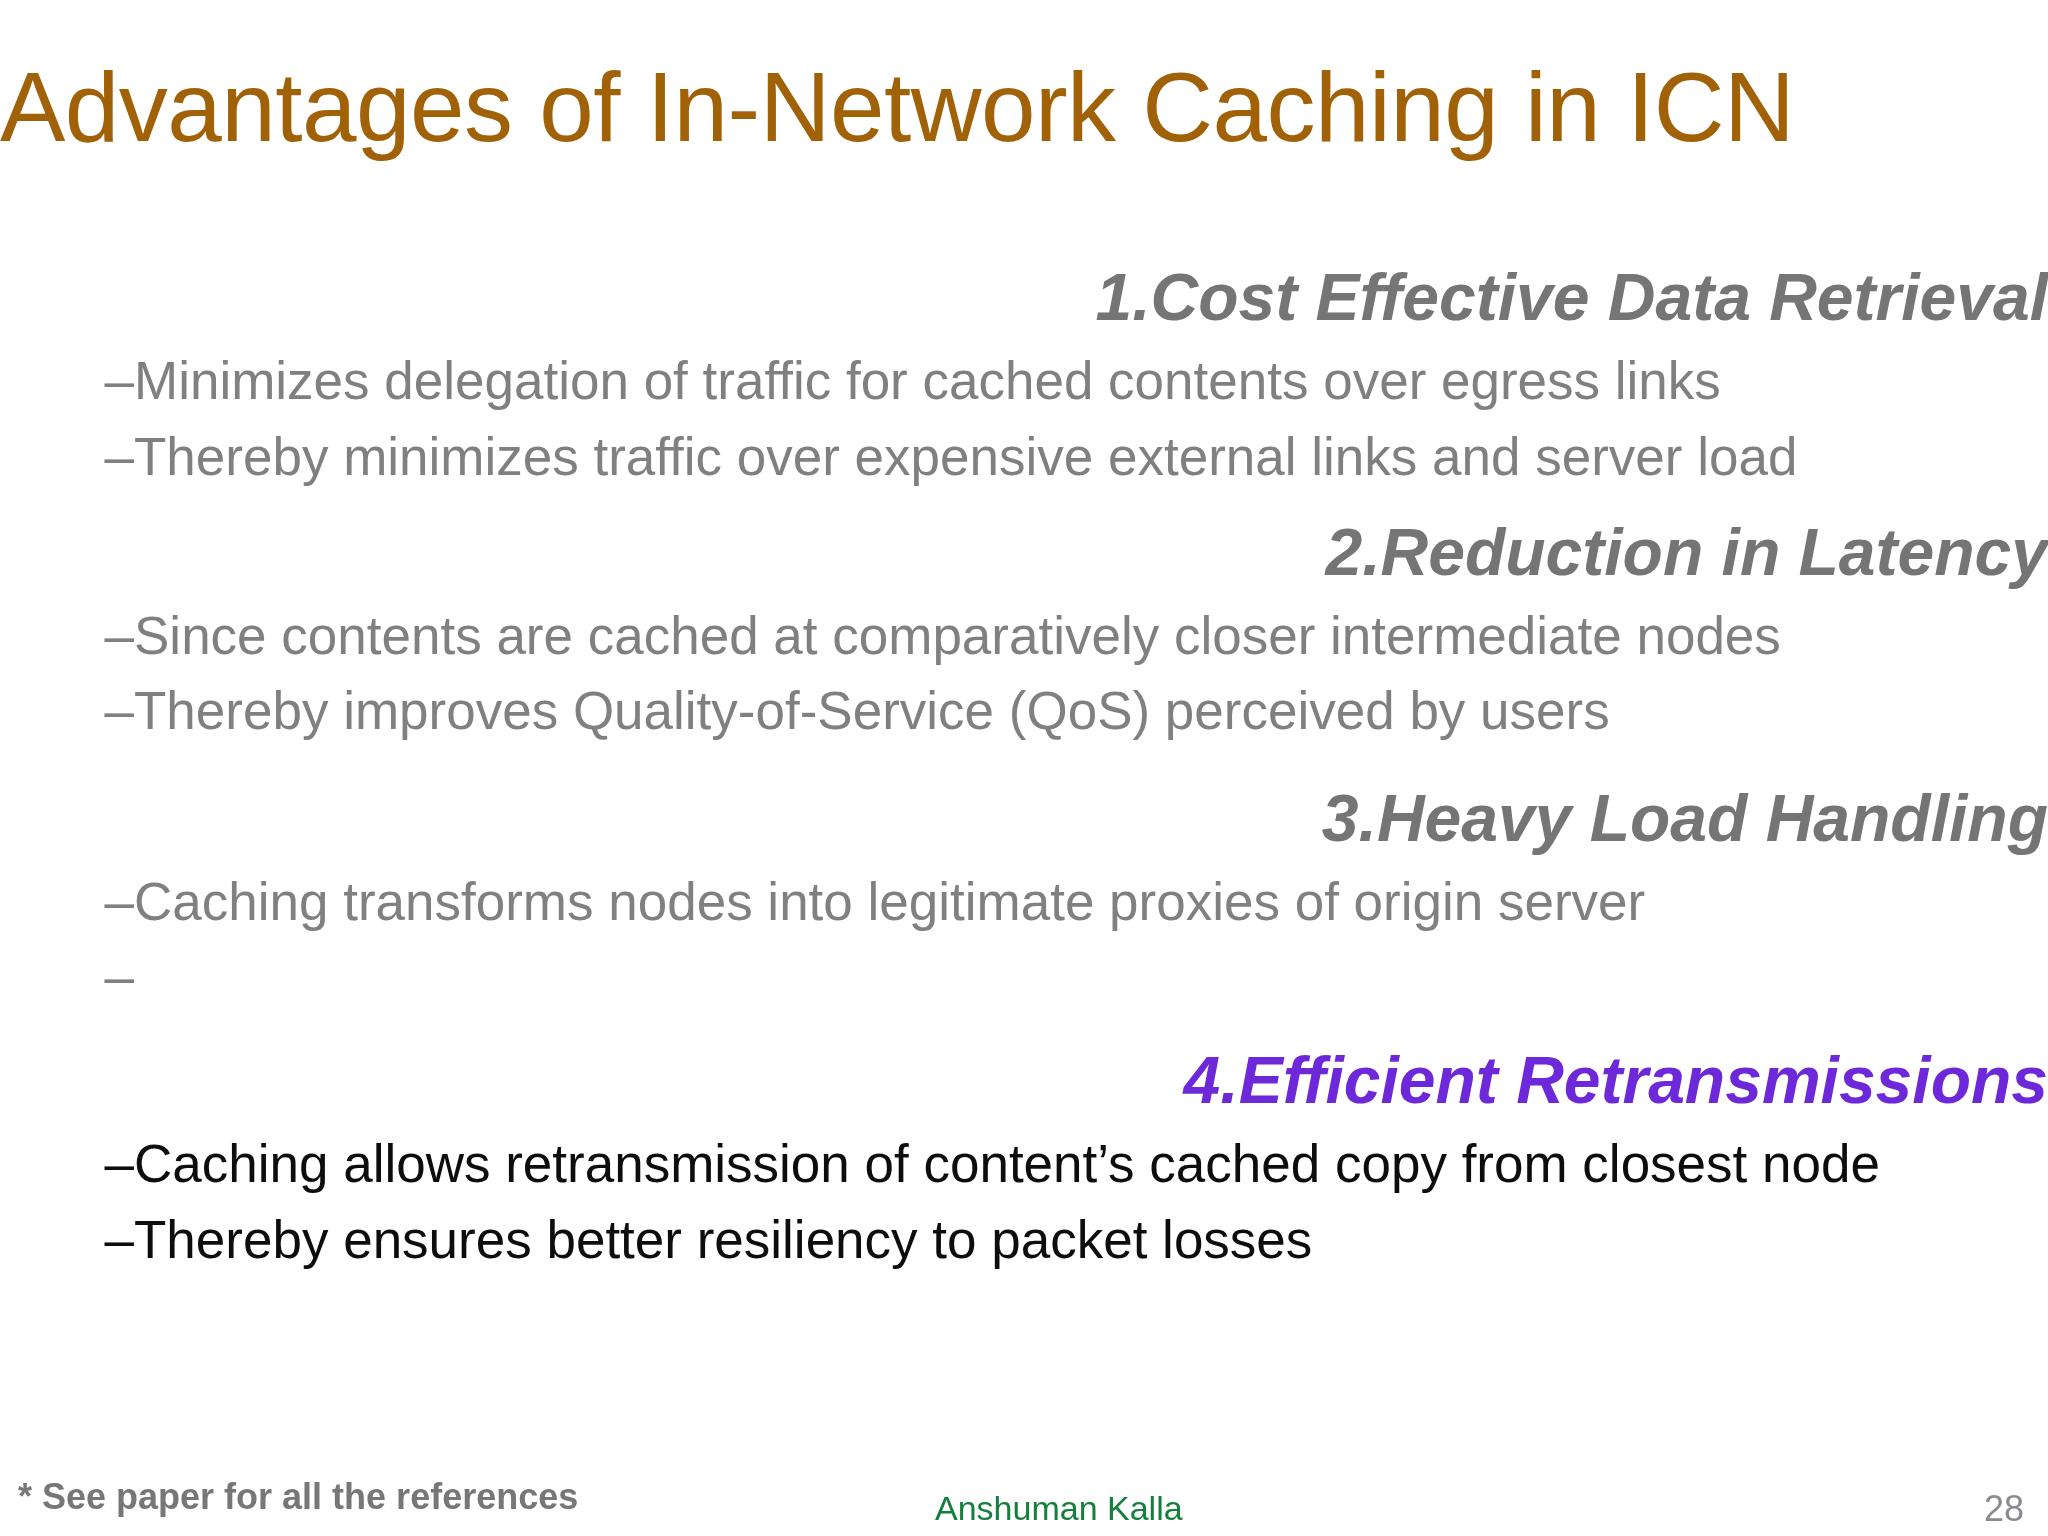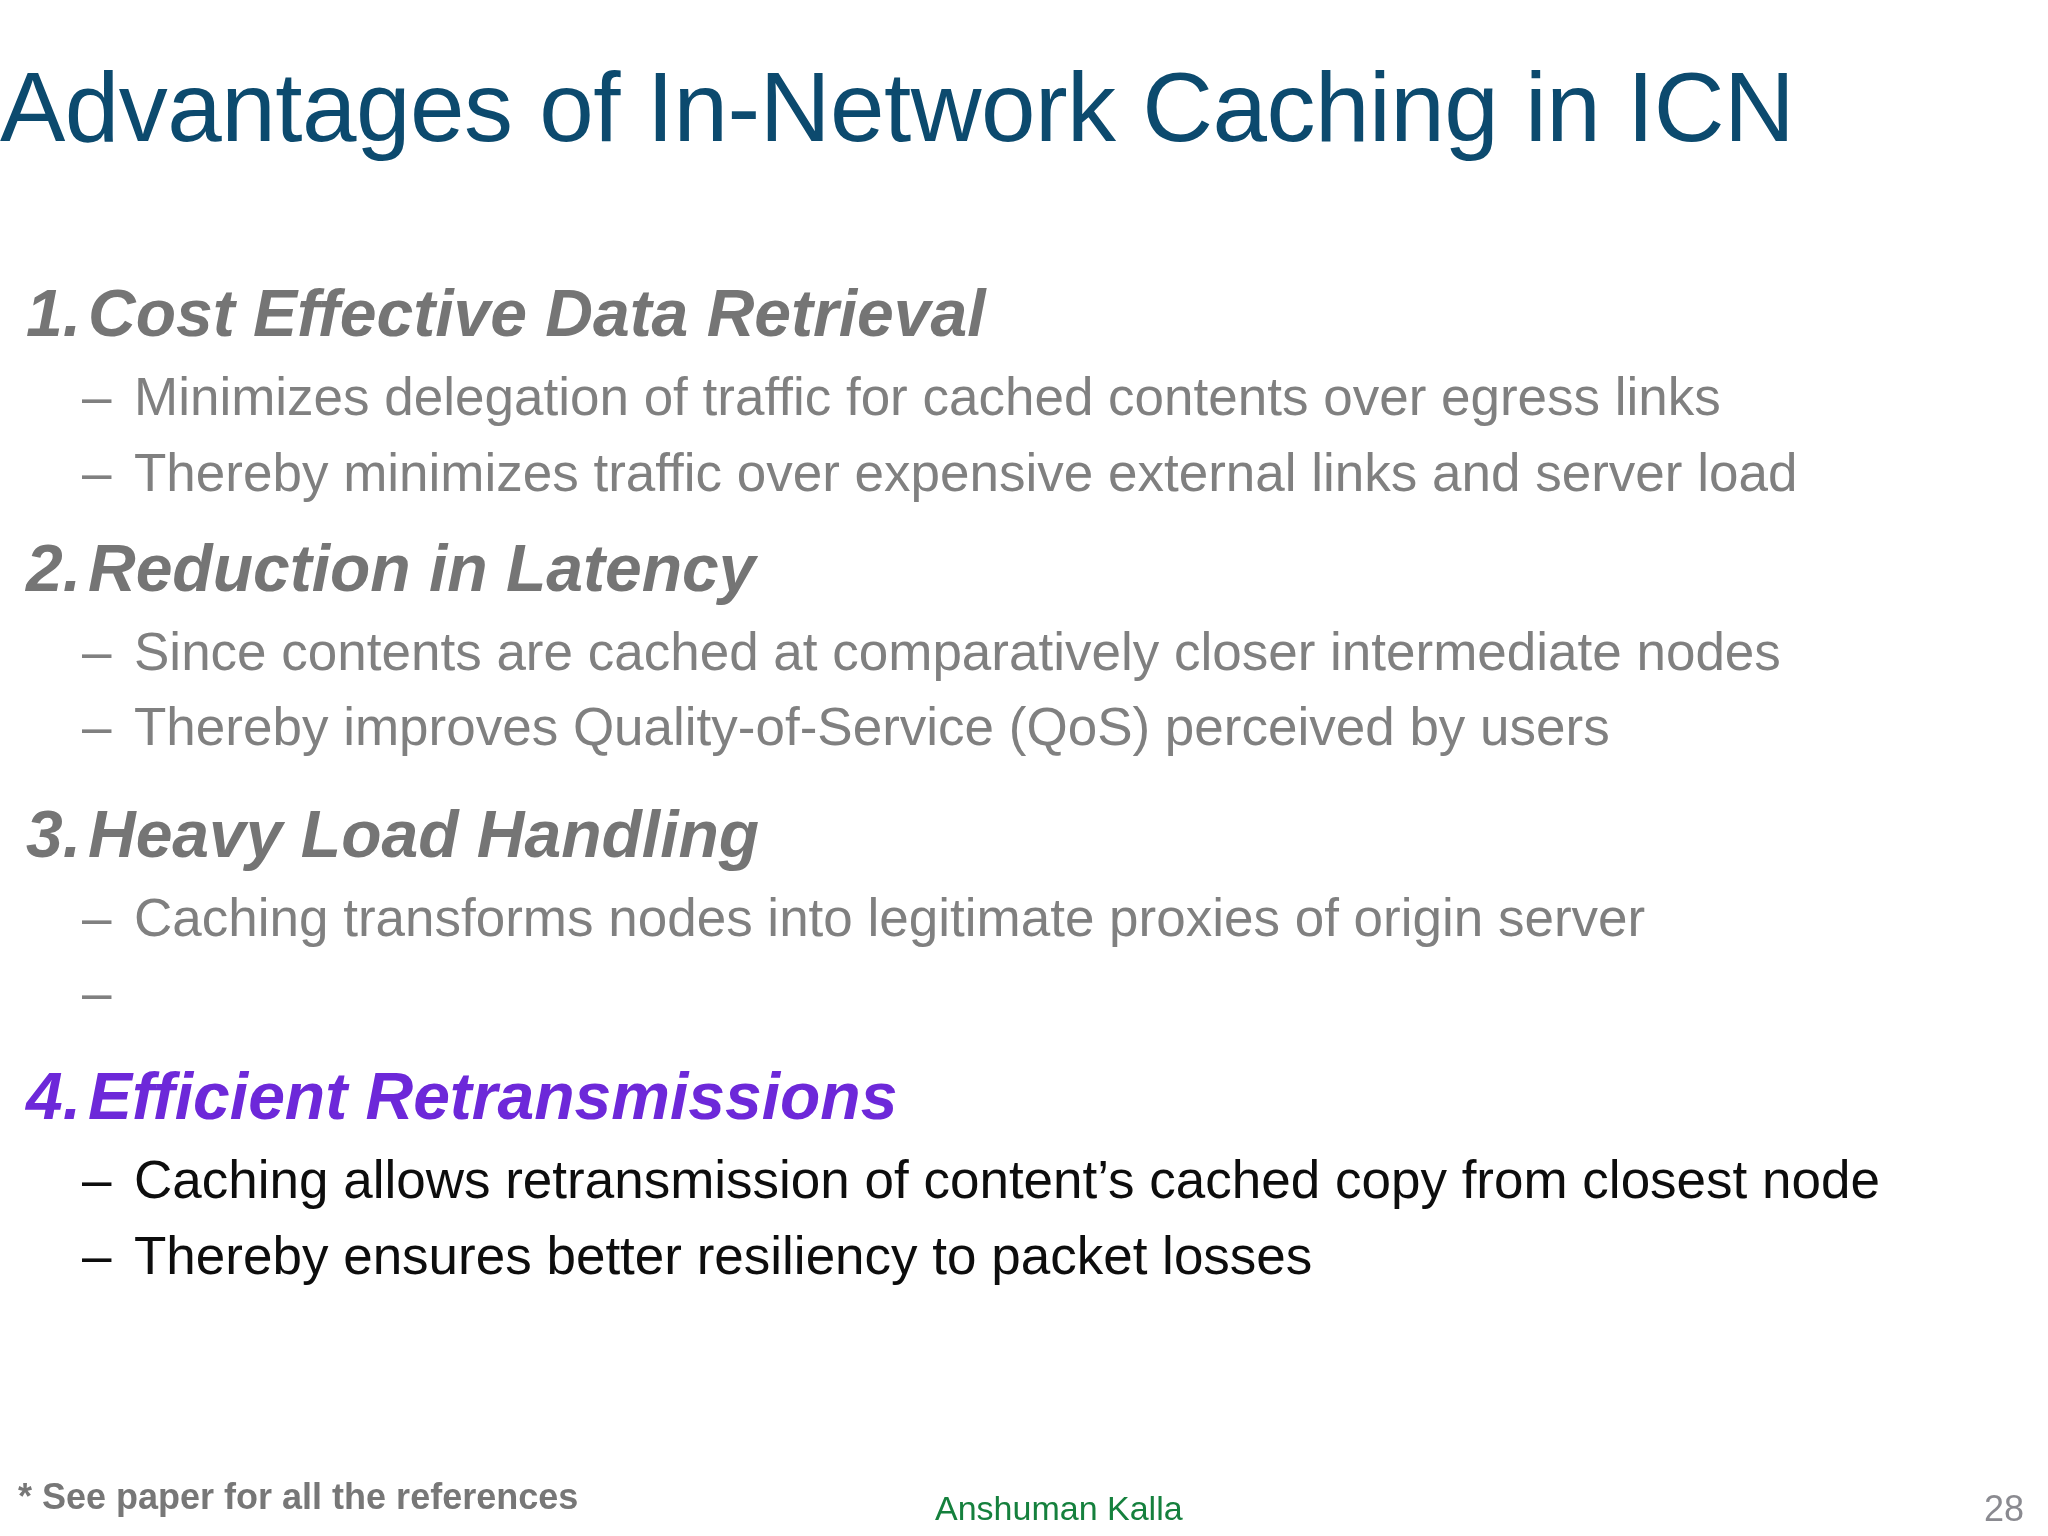--- a/index.html
+++ b/index.html
@@ -23,34 +23,35 @@
     box-sizing: border-box;
   }
 
   
   .slide-title {
     position: absolute;
     left: 0;
     top: 58px;
     width: 1628px;
     text-align: center;
-    color: #0c4a6e;
+    color: #a16207;
     font-size: 98px;
     line-height: 1.0;
     font-weight: 400;
     letter-spacing: -0.5px;
     white-space: nowrap;
   }
 
   
   .body-list {
     position: absolute;
     left: 0;
-    top: 278px;
+    top: 262px;
     width: 2048px;
+    text-align: right;
   }
 
   .item-block {
     margin-bottom: 0;
   }
 
   .item-heading {
     font-size: 66px;
     font-weight: bold;
     font-style: italic;

